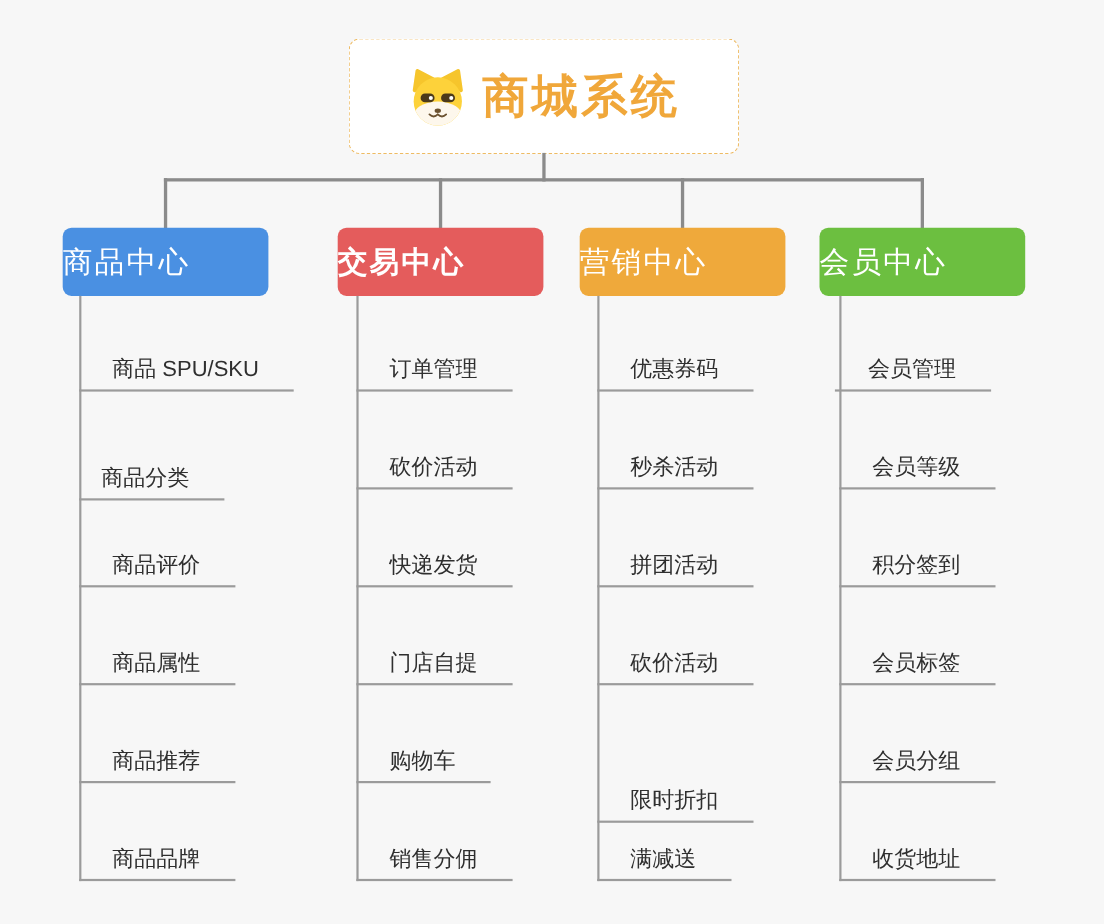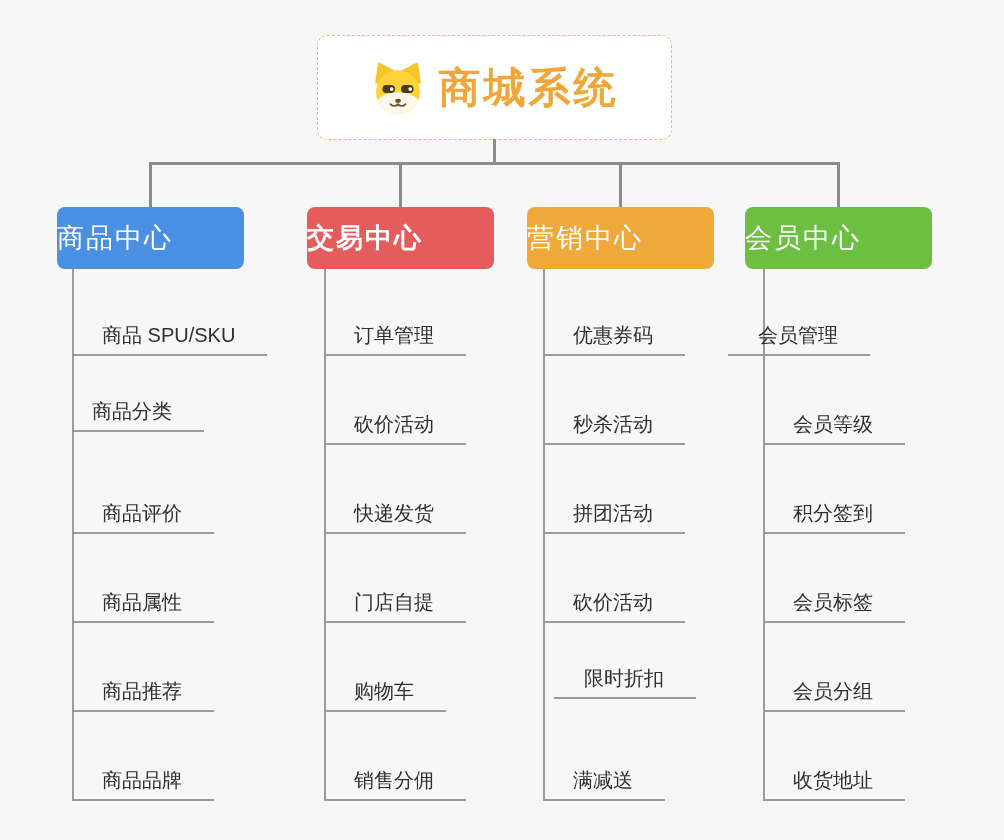--- a/index.html
+++ b/index.html
@@ -80,21 +80,21 @@
     <div class="tree-line" style="left: 398.5px; top: 162px; width: 3px; height: 46px;"></div>
     <div class="tree-line" style="left: 618.5px; top: 162px; width: 3px; height: 46px;"></div>
     <div class="tree-line" style="left: 836.5px; top: 162px; width: 3px; height: 46px;"></div>
     <div class="branch-header" style="left: 57px; width: 187px; background: rgb(74, 144, 226);">
       <span>商品中心</span>
     </div>
     <div class="child-rail" style="left: 72px; top: 269px; height: 532px;"></div>
     <div class="leaf-item" style="left: 72px; top: 320px;">
       <span>商品 SPU/SKU</span>
     </div>
-    <div class="leaf-item" style="left: 72px; top: 396px; padding-left: 20px;">
+    <div class="leaf-item" style="left: 72px; top: 419px; padding-left: 20px;">
       <span>商品分类</span>
     </div>
     <div class="leaf-item" style="left: 72px; top: 498px;">
       <span>商品评价</span>
     </div>
     <div class="leaf-item" style="left: 72px; top: 587px;">
       <span>商品属性</span>
     </div>
     <div class="leaf-item" style="left: 72px; top: 676px;">
       <span>商品推荐</span>
@@ -133,31 +133,31 @@
     </div>
     <div class="leaf-item" style="left: 543px; top: 498px;">
       <span>拼团活动</span>
     </div>
     <div class="leaf-item" style="left: 543px; top: 409px;">
       <span>秒杀活动</span>
     </div>
     <div class="leaf-item" style="left: 543px; top: 587px;">
       <span>砍价活动</span>
     </div>
-    <div class="leaf-item" style="left: 543px; top: 663px; margin-left: 11px;">
+    <div class="leaf-item" style="left: 543px; top: 712px;">
       <span>限时折扣</span>
     </div>
     <div class="leaf-item" style="left: 543px; top: 765px;">
       <span>满减送</span>
     </div>
     <div class="branch-header" style="left: 745px; width: 187px; background: rgb(108, 191, 64);">
       <span>会员中心</span>
     </div>
     <div class="child-rail" style="left: 763px; top: 269px; height: 532px;"></div>
-    <div class="leaf-item" style="left: 728px; top: 320px;">
+    <div class="leaf-item" style="left: 759px; top: 320px;">
       <span>会员管理</span>
     </div>
     <div class="leaf-item" style="left: 763px; top: 409px;">
       <span>会员等级</span>
     </div>
     <div class="leaf-item" style="left: 763px; top: 498px;">
       <span>积分签到</span>
     </div>
     <div class="leaf-item" style="left: 763px; top: 587px;">
       <span>会员标签</span>

